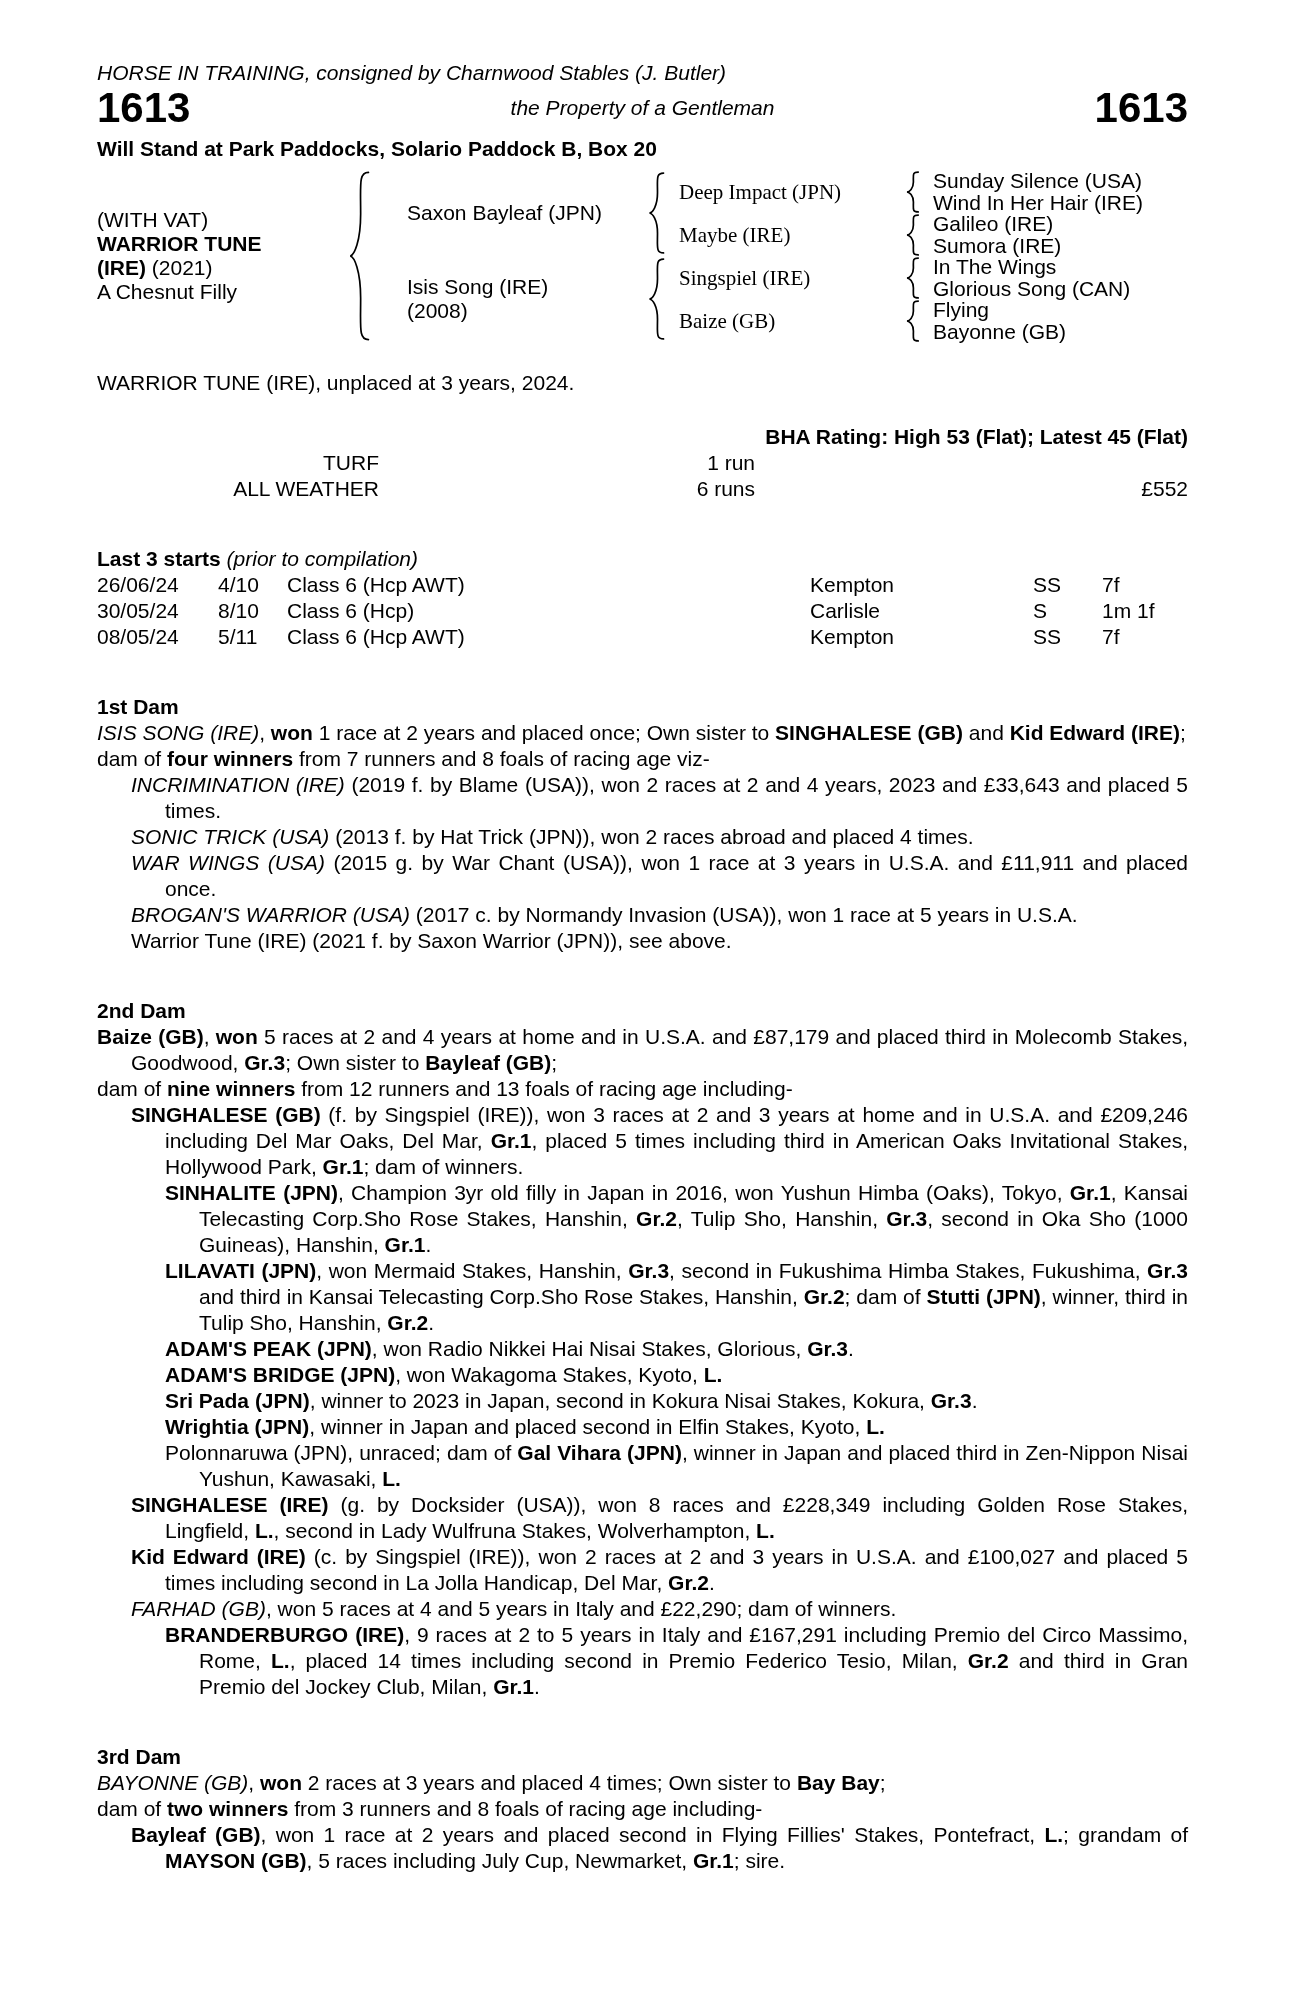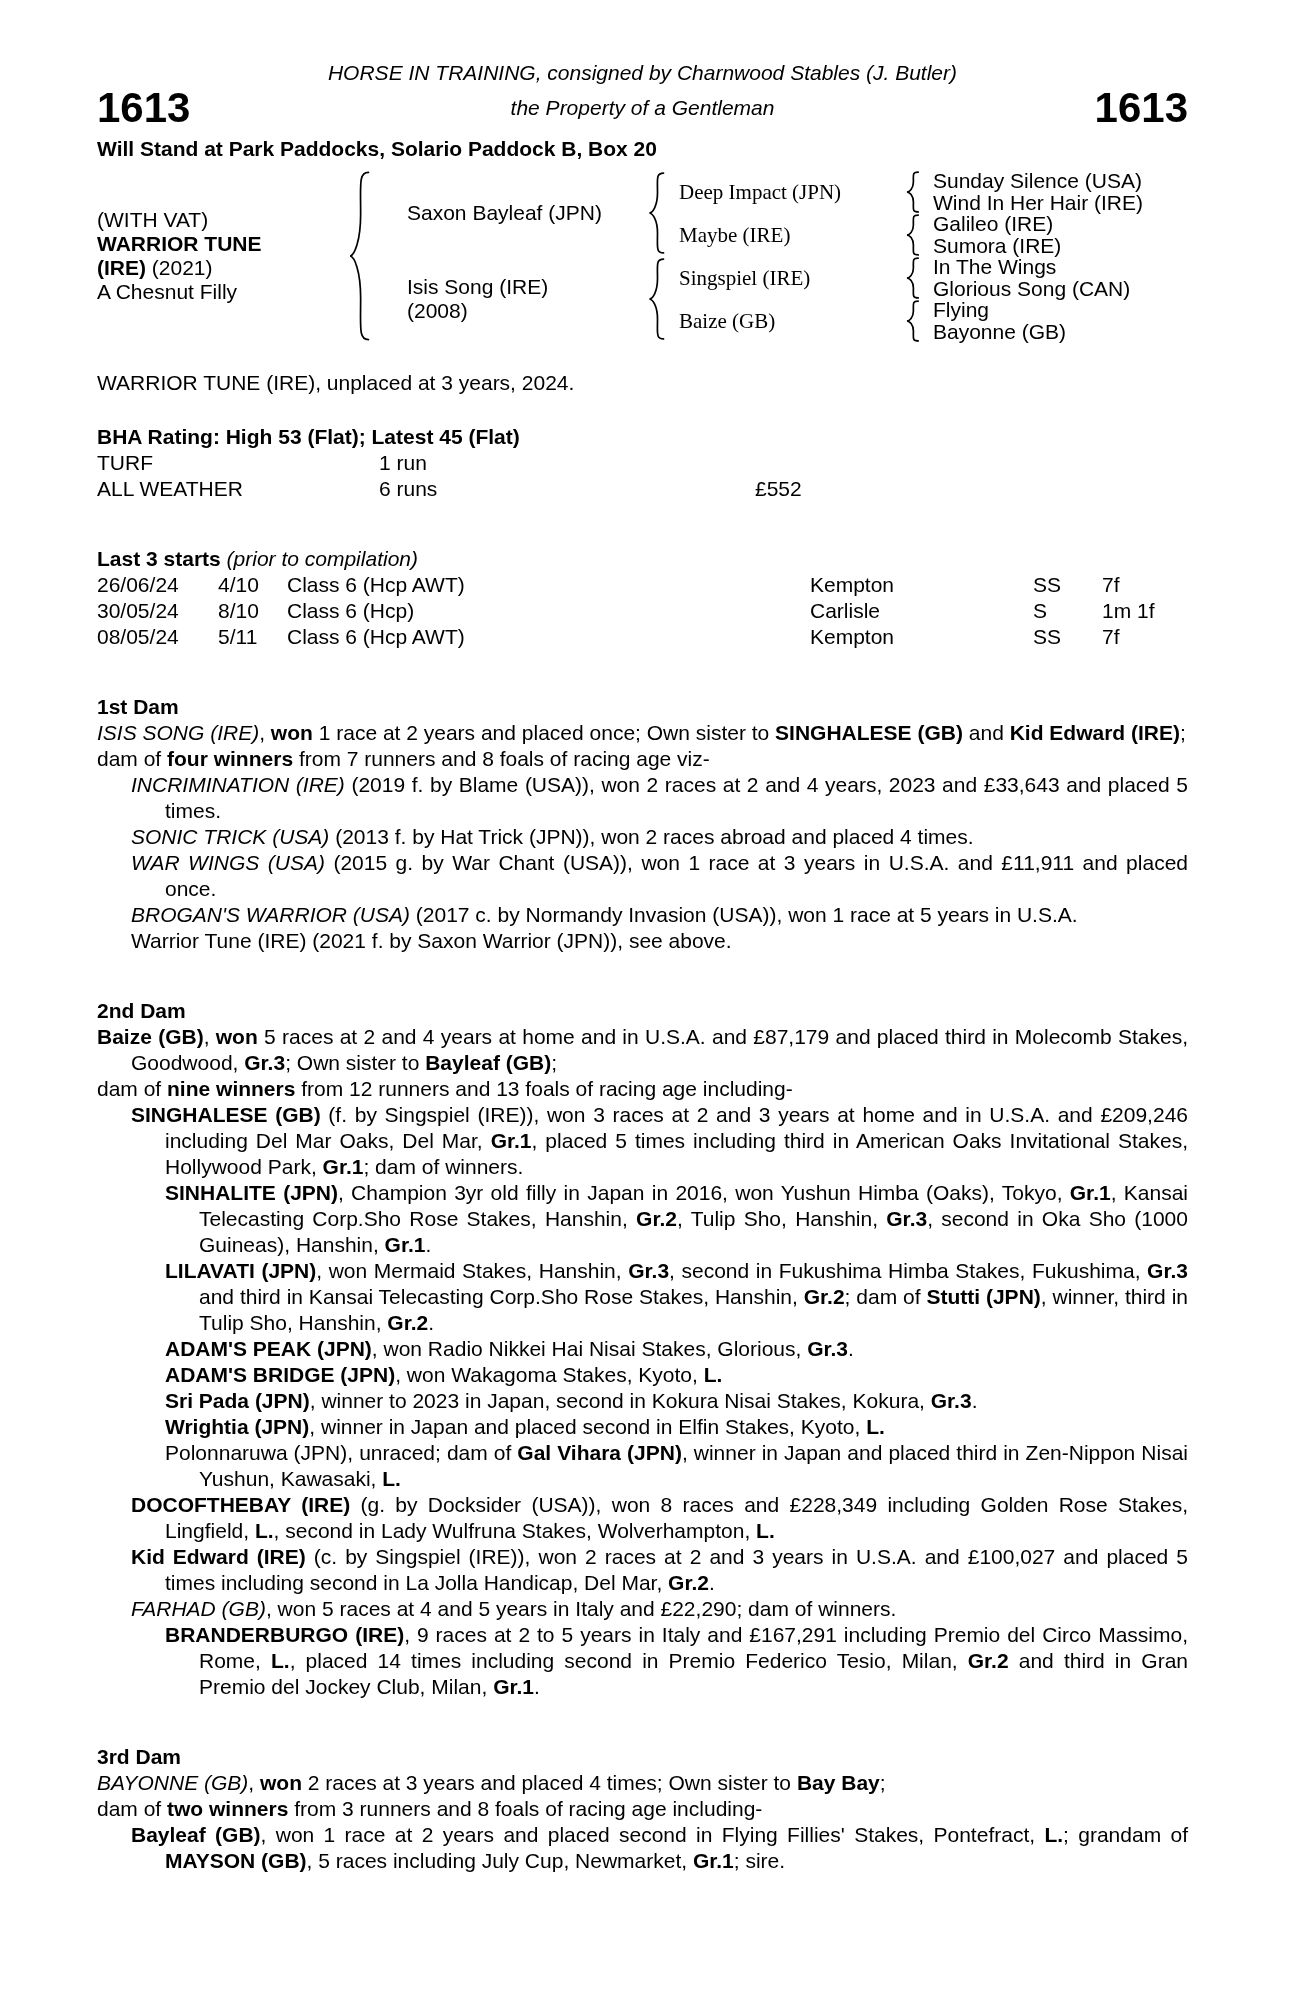--- a/index.html
+++ b/index.html
@@ -1,41 +1,41 @@
 <!DOCTYPE html>
 <html><head>
 <meta charset="utf-8">
 <style>
   html,body{margin:0;padding:0;background:#fff;color:#000;}
   body{width:1315px;min-height:2000px;font-family:"Liberation Sans","DejaVu Sans",sans-serif;font-size:21px;line-height:26px;}
   .page{padding:0 127px 40px 97px;box-sizing:border-box;position:relative;}
   .b{font-weight:bold;}
   .i{font-style:italic;}
   
-  .consignor{margin-top:60px;text-align:center;font-style:italic;}
+  .consignor{margin-top:60px;text-align:left;font-style:italic;}
   .lot-row{display:flex;justify-content:space-between;align-items:center;height:44px;}
   .lot-num{font-weight:bold;font-size:42px;line-height:44px;}
   .property{font-style:italic;text-align:center;flex:1;}
   .stand-line{margin-top:6px;font-weight:bold;}
   
   .ped{margin-top:6px;display:flex;align-items:center;}
   .subject{width:250px;line-height:24px;}
   .subject .nm{font-weight:bold;}
   .tree{display:flex;flex-direction:column;margin-left:22px;}
   .gen-unit{display:flex;align-items:center;height:86px;}
   .gen-name{width:240px;line-height:24px;}
   .parent-col{display:flex;flex-direction:column;}
   .parent-unit{display:flex;align-items:center;height:43px;}
   .parent-name{width:226px;font-family:Liberation Serif, serif;}
   .leaf-col{display:flex;flex-direction:column;line-height:21.5px;}
   .br{flex:none;display:flex;align-items:center;margin-right:12px;}
   .br svg{display:block;}
   
   .race-summary{margin-top:26px;}
-  .bha-block{margin-top:28px;}
+  .bha-block{margin-top:28px;text-align:right;}
   .bha-title{font-weight:bold;}
   .trow{display:flex;}
   .tcell{flex:none;}
   .c-surface{width:282px;}
   .c-runs{width:376px;}
   .c-earnings{flex:1;}
   .last-starts{margin-top:44px;}
   .ls-title .t1{font-weight:bold;}
   .ls-title .t2{font-style:italic;}
   .c-date{width:121px;}
@@ -221,21 +221,21 @@
         <p class="para ind0"><span class="b">Baize (GB)</span><span>, </span><span class="b">won</span><span> 5 races at 2 and 4 years at home and in U.S.A. and £87,179 and placed third in Molecomb Stakes, Goodwood, </span><span class="b">Gr.3</span><span>; Own sister to </span><span class="b">Bayleaf (GB)</span><span>;</span></p>
         <p class="para ind0"><span>dam of </span><span class="b">nine winners</span><span> from 12 runners and 13 foals of racing age including-</span></p>
         <p class="para ind1"><span class="b">SINGHALESE (GB)</span><span> (f. by Singspiel (IRE)), won 3 races at 2 and 3 years at home and in U.S.A. and £209,246 including Del Mar Oaks, Del Mar, </span><span class="b">Gr.1</span><span>, placed 5 times including third in American Oaks Invitational Stakes, Hollywood Park, </span><span class="b">Gr.1</span><span>; dam of winners.</span></p>
         <p class="para ind2"><span class="b">SINHALITE (JPN)</span><span>, Champion 3yr old filly in Japan in 2016, won Yushun Himba (Oaks), Tokyo, </span><span class="b">Gr.1</span><span>, Kansai Telecasting Corp.Sho Rose Stakes, Hanshin, </span><span class="b">Gr.2</span><span>, Tulip Sho, Hanshin, </span><span class="b">Gr.3</span><span>, second in Oka Sho (1000 Guineas), Hanshin, </span><span class="b">Gr.1</span><span>.</span></p>
         <p class="para ind2"><span class="b">LILAVATI (JPN)</span><span>, won Mermaid Stakes, Hanshin, </span><span class="b">Gr.3</span><span>, second in Fukushima Himba Stakes, Fukushima, </span><span class="b">Gr.3</span><span> and third in Kansai Telecasting Corp.Sho Rose Stakes, Hanshin, </span><span class="b">Gr.2</span><span>; dam of </span><span class="b">Stutti (JPN)</span><span>, winner, third in Tulip Sho, Hanshin, </span><span class="b">Gr.2</span><span>.</span></p>
         <p class="para ind2"><span class="b">ADAM'S PEAK (JPN)</span><span>, won Radio Nikkei Hai Nisai Stakes, Glorious, </span><span class="b">Gr.3</span><span>.</span></p>
         <p class="para ind2"><span class="b">ADAM'S BRIDGE (JPN)</span><span>, won Wakagoma Stakes, Kyoto, </span><span class="b">L.</span></p>
         <p class="para ind2"><span class="b">Sri Pada (JPN)</span><span>, winner to 2023 in Japan, second in Kokura Nisai Stakes, Kokura, </span><span class="b">Gr.3</span><span>.</span></p>
         <p class="para ind2"><span class="b">Wrightia (JPN)</span><span>, winner in Japan and placed second in Elfin Stakes, Kyoto, </span><span class="b">L.</span></p>
         <p class="para ind2"><span>Polonnaruwa (JPN), unraced; dam of </span><span class="b">Gal Vihara (JPN)</span><span>, winner in Japan and placed third in Zen-Nippon Nisai Yushun, Kawasaki, </span><span class="b">L.</span></p>
-        <p class="para ind1"><span class="b">DOCOFTHEBAY (IRE)</span><span> (g. by Docksider (USA)), won 8 races and £228,349 including Golden Rose Stakes, Lingfield, </span><span class="b">L.</span><span>, second in Lady Wulfruna Stakes, Wolverhampton, </span><span class="b">L.</span></p>
+        <p class="para ind1"><span class="b">SINGHALESE (IRE)</span><span> (g. by Docksider (USA)), won 8 races and £228,349 including Golden Rose Stakes, Lingfield, </span><span class="b">L.</span><span>, second in Lady Wulfruna Stakes, Wolverhampton, </span><span class="b">L.</span></p>
         <p class="para ind1"><span class="b">Kid Edward (IRE)</span><span> (c. by Singspiel (IRE)), won 2 races at 2 and 3 years in U.S.A. and £100,027 and placed 5 times including second in La Jolla Handicap, Del Mar, </span><span class="b">Gr.2</span><span>.</span></p>
         <p class="para ind1"><span class="i">FARHAD (GB)</span><span>, won 5 races at 4 and 5 years in Italy and £22,290; dam of winners.</span></p>
         <p class="para ind2"><span class="b">BRANDERBURGO (IRE)</span><span>, 9 races at 2 to 5 years in Italy and £167,291 including Premio del Circo Massimo, Rome, </span><span class="b">L.</span><span>, placed 14 times including second in Premio Federico Tesio, Milan, </span><span class="b">Gr.2</span><span> and third in Gran Premio del Jockey Club, Milan, </span><span class="b">Gr.1</span><span>.</span></p>
       </div>
   </div>
 
   <div class="section">
     <div class="sec-heading">3rd Dam</div>
     <div>
         <p class="para ind0"><span class="i">BAYONNE (GB)</span><span>, </span><span class="b">won</span><span> 2 races at 3 years and placed 4 times; Own sister to </span><span class="b">Bay Bay</span><span>;</span></p>

